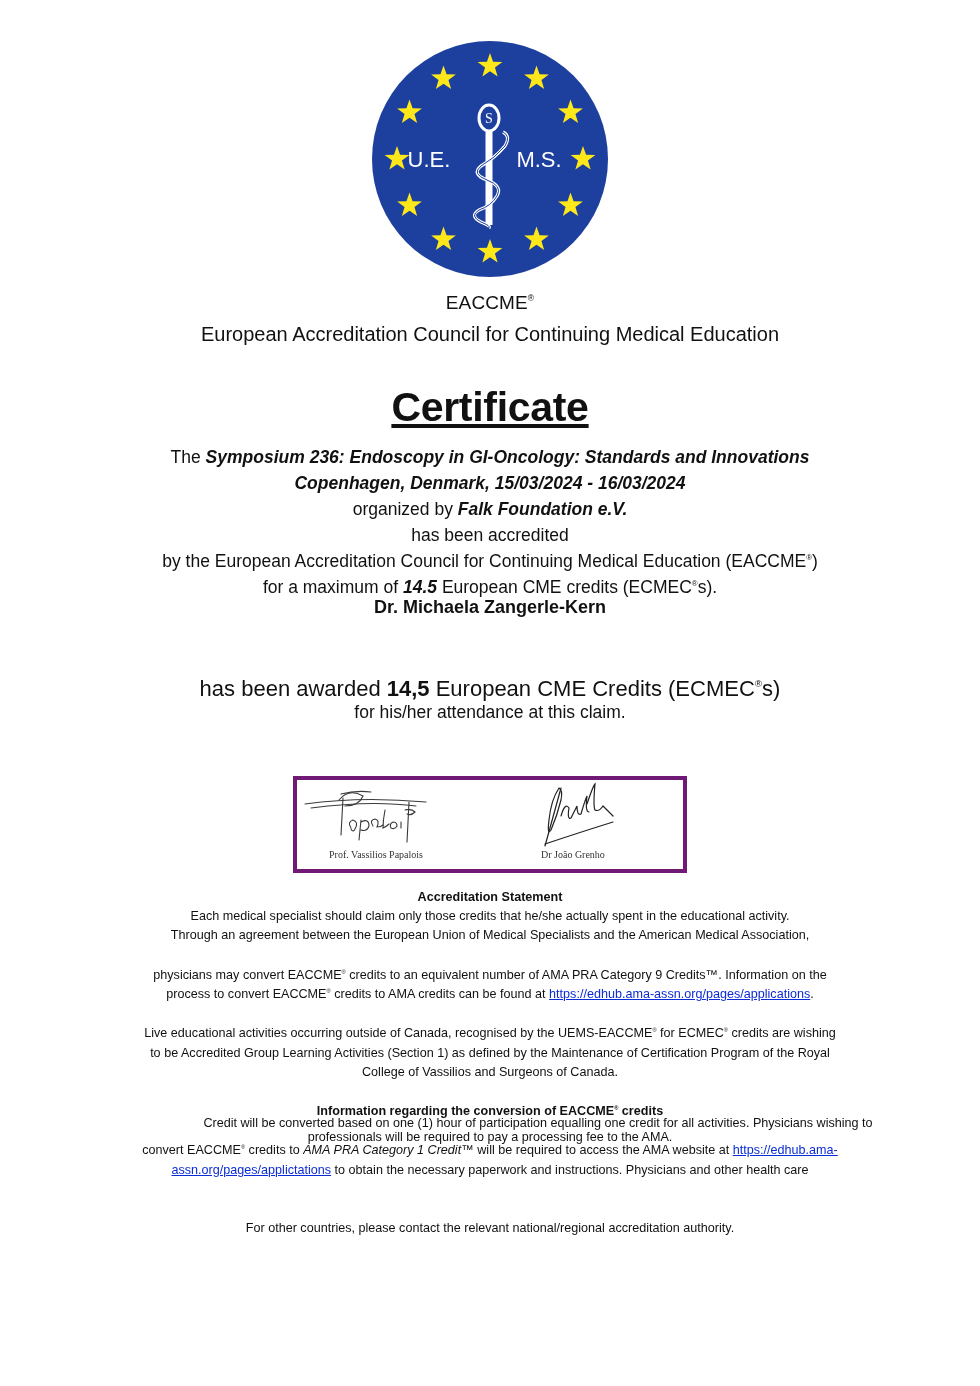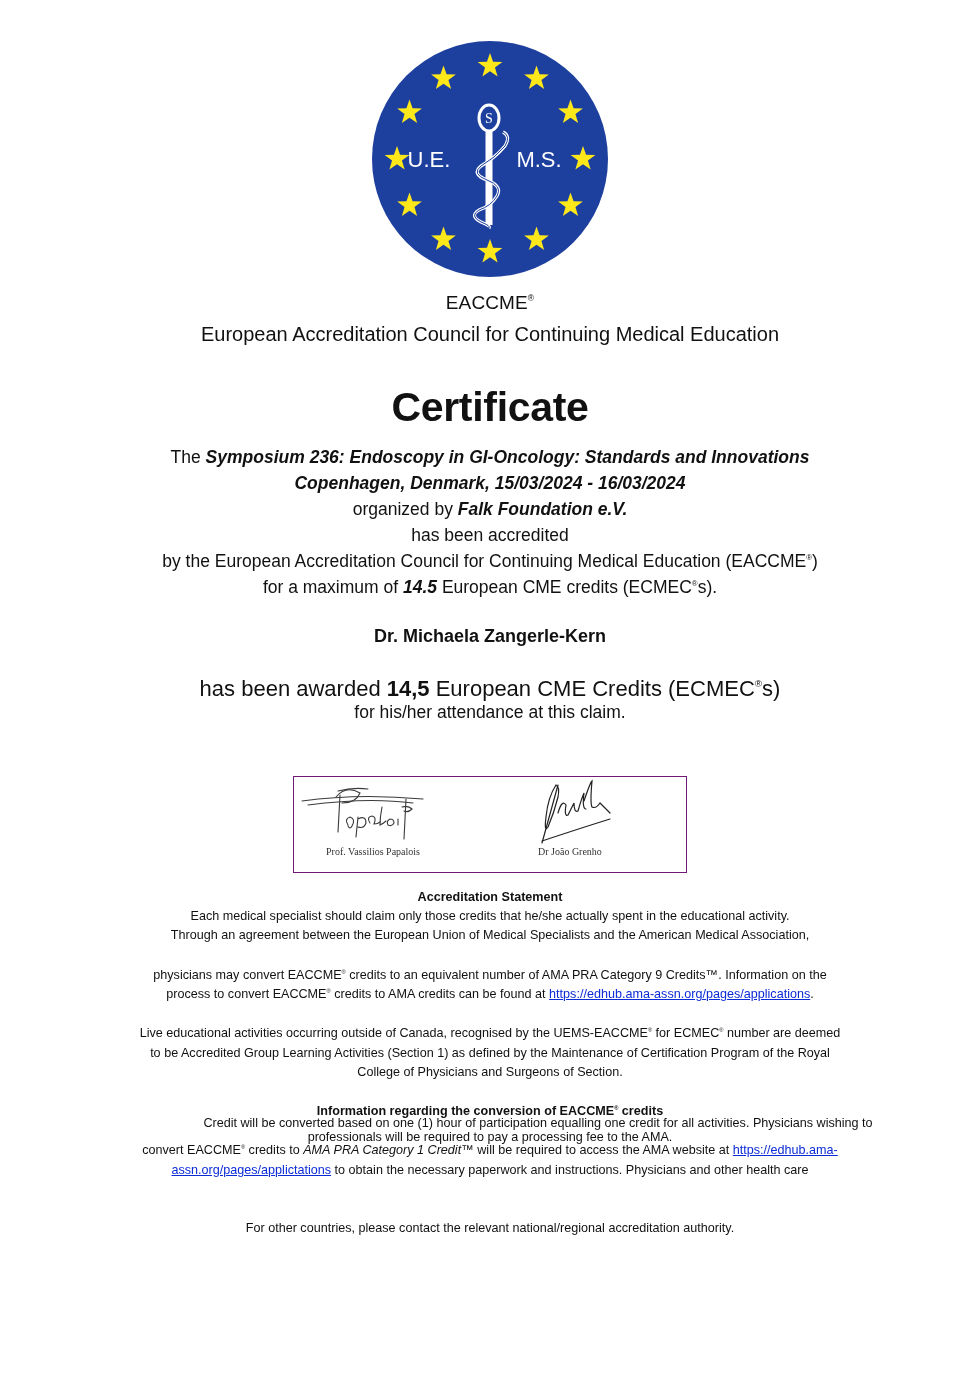--- a/index.html
+++ b/index.html
@@ -24,45 +24,45 @@
       height: 238px;
     }
     .logo svg { width: 100%; height: 100%; display: block; }
 
     .c { position: absolute; left: 0; width: 980px; text-align: center; white-space: nowrap; }
 
     .org-abbr { top: 292px; font-size: 19px; letter-spacing: 0.1px; }
     .org-name { top: 323px; font-size: 20px; }
     sup.reg { font-size: 0.45em; vertical-align: 0.95em; line-height: 0; }
 
-    .cert-title { top: 384px; font-size: 41px; font-weight: bold; letter-spacing: -0.3px; }
+    .cert-title { top: 384px; font-size: 41px; font-weight: bold; letter-spacing: -0.3px; text-decoration: underline; }
 
     .body-line { font-size: 17.5px; line-height: 26px; }
     .l1 { top: 444px; }
     .l2 { top: 470px; }
     .l3 { top: 496px; }
     .l4 { top: 522px; }
     .l5 { top: 548px; }
     .l6 { top: 574px; }
     .bi { font-weight: bold; font-style: italic; }
     .b { font-weight: bold; }
     .i { font-style: italic; }
 
-    .recipient { top: 626px; font-size: 18px; font-weight: bold; }
+    .recipient { top: 597px; font-size: 18px; font-weight: bold; }
 
     .award1 { top: 676px; font-size: 22px; }
     .award2 { top: 702px; font-size: 17.5px; }
 
     .sig-box {
       position: absolute;
       left: 293px;
       top: 776px;
       width: 394px;
       height: 97px;
-      border: 1px solid #701a75;
+      border: 4px solid #701a75;
       background: #ffffff;
     }
     .sig {
       position: absolute;
       top: 0;
       width: 180px;
       height: 95px;
     }
     .sig-left { left: 4px; }
     .sig-right { left: 244px; }
@@ -185,23 +185,23 @@
     </div>
   </div>
 
   <div class="c small s-head">Accreditation Statement</div>
   <div class="c small s-a1">Each medical specialist should claim only those credits that he/she actually spent in the educational activity.</div>
 
   <div class="c small s-b1">Through an agreement between the European Union of Medical Specialists and the American Medical Association,</div>
   <div class="c small s-b2"><span>physicians may convert EACCME</span><sup class="reg">®</sup><span> credits to an equivalent number of AMA PRA Category 9 Credits™.  Information on the</span></div>
   <div class="c small s-b3"><span>process to convert EACCME</span><sup class="reg">®</sup><span> credits to AMA credits can be found at </span><a class="link">https://edhub.ama-assn.org/pages/applications</a><span>.</span></div>
 
-  <div class="c small s-c1"><span>Live educational activities occurring outside of Canada, recognised by the UEMS-EACCME</span><sup class="reg">®</sup><span> for ECMEC</span><sup class="reg">®</sup><span> number are deemed</span></div>
+  <div class="c small s-c1"><span>Live educational activities occurring outside of Canada, recognised by the UEMS-EACCME</span><sup class="reg">®</sup><span> for ECMEC</span><sup class="reg">®</sup><span> credits are wishing</span></div>
   <div class="c small s-c2">to be Accredited Group Learning Activities (Section 1) as defined by the Maintenance of Certification Program of the Royal</div>
-  <div class="c small s-c3">College of Physicians and Surgeons of Section.</div>
+  <div class="c small s-c3">College of Vassilios and Surgeons of Canada.</div>
 
   <div class="c small s-d0"><span>Information regarding the conversion of EACCME</span><sup class="reg">®</sup><span> credits</span></div>
   <div class="c small s-d1">Credit will be converted based on one (1) hour of participation equalling one credit for all activities. Physicians wishing to</div>
   <div class="c small s-d2"><span>convert EACCME</span><sup class="reg">®</sup><span> credits to </span><span class="i">AMA PRA Category 1 Credit™</span><span> will be required to access the AMA website at </span><a class="link">https://edhub.ama-</a></div>
   <div class="c small s-d3"><a class="link">assn.org/pages/applictations</a><span> to obtain the necessary paperwork and instructions. Physicians and other health care</span></div>
   <div class="c small s-d4">professionals will be required to pay a processing fee to the AMA.</div>
 
   <div class="c small s-e1">For other countries, please contact the relevant national/regional accreditation authority.</div>
 </div>
 

